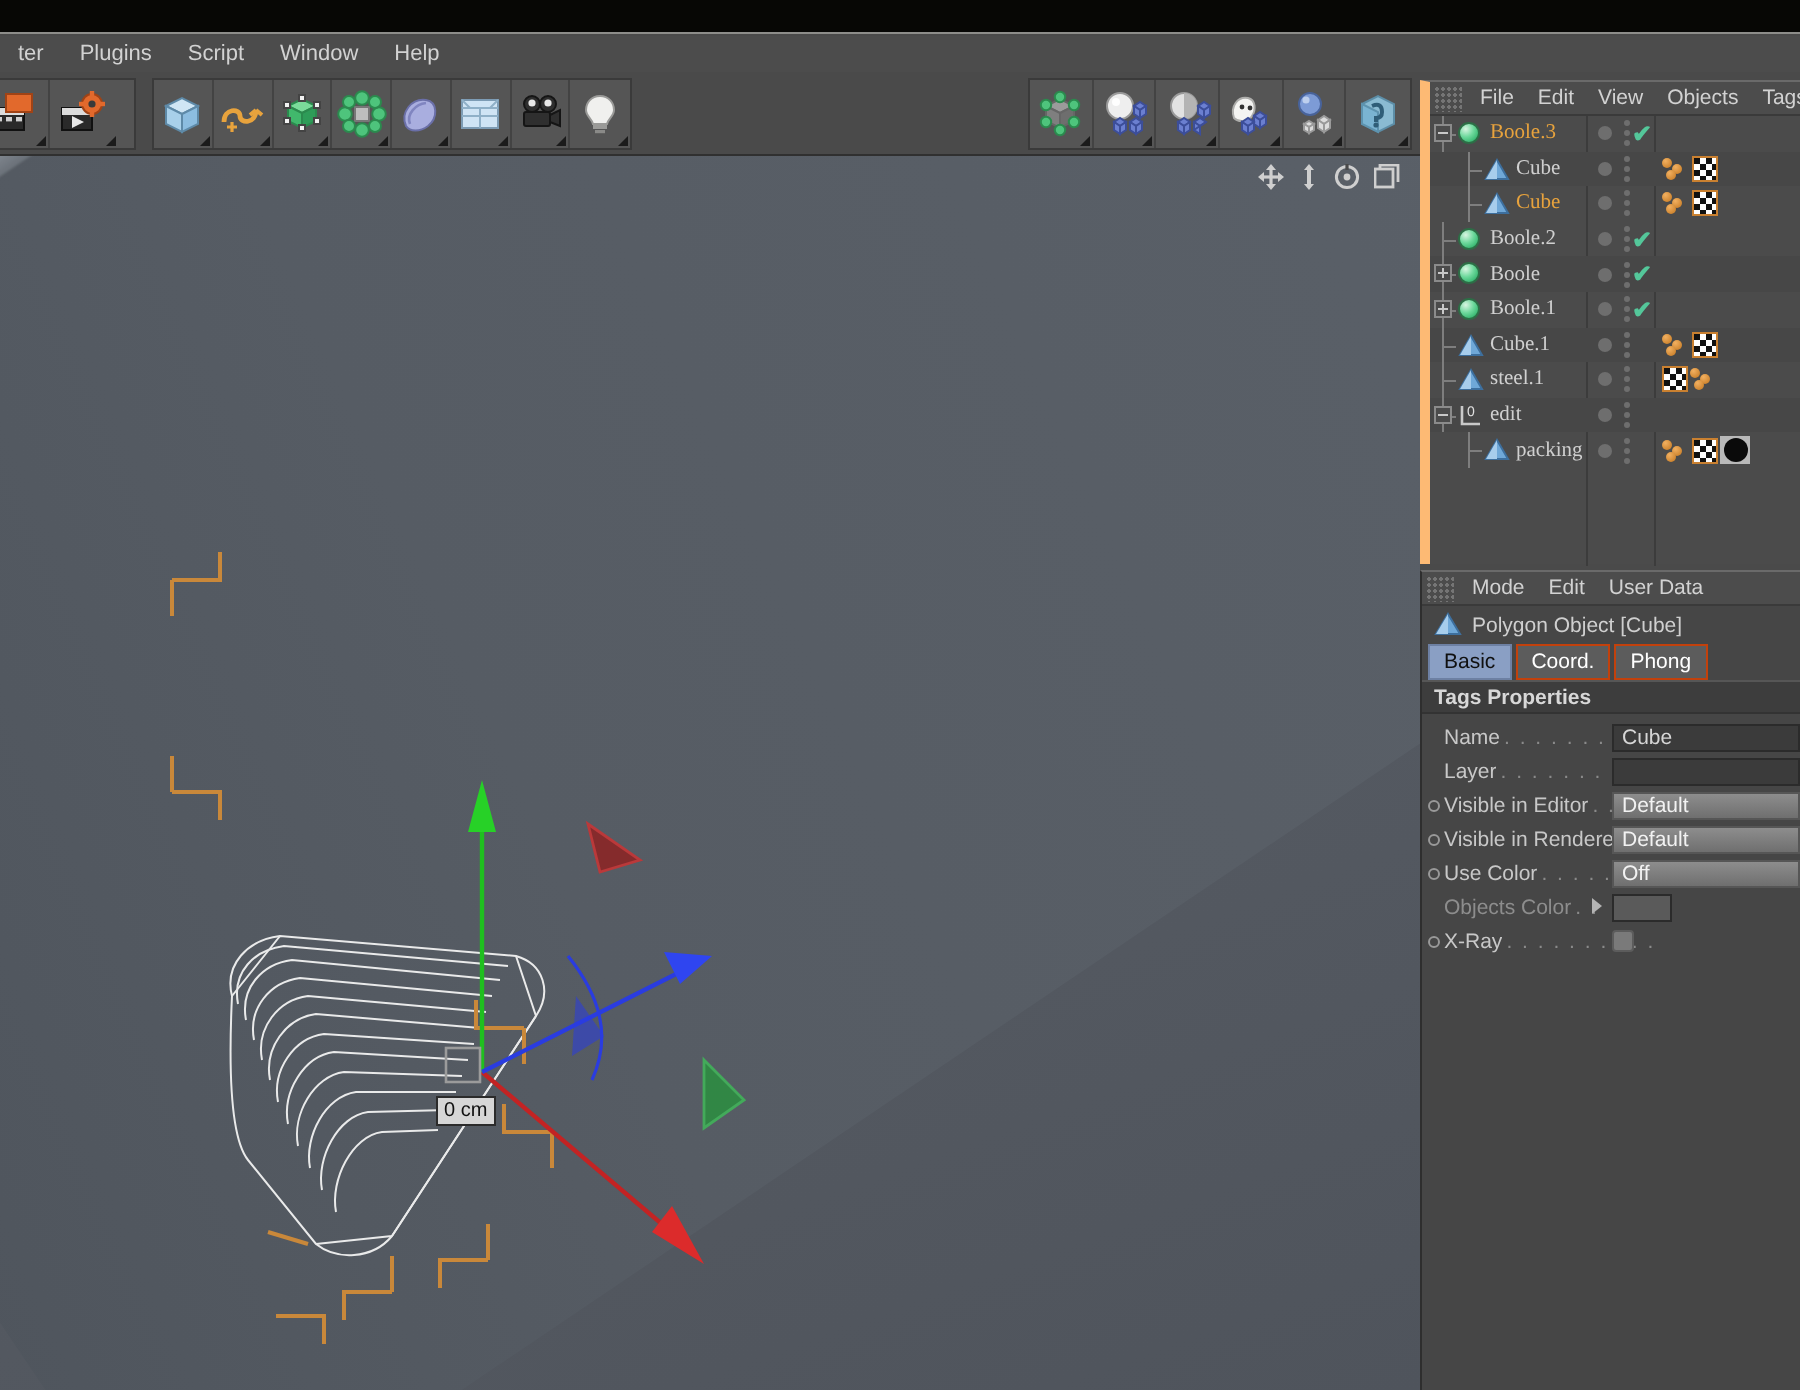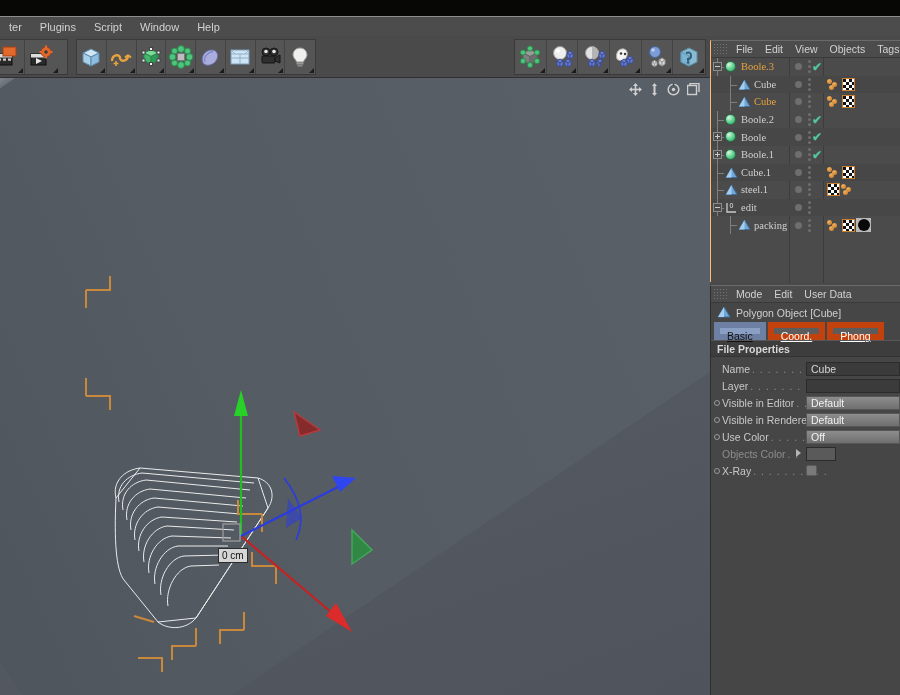--- a/index.html
+++ b/index.html
@@ -104,21 +104,21 @@
   .vp-nav {
     position: absolute; right: 10px; top: 4px;
     display: flex; gap: 7px; align-items: center;
   }
   .vp-nav span { cursor: default; display: block; }
 
   
   .objmgr {
     position: absolute; left: 710px; top: 40px; width: 190px; height: 242px;
     background: #4b4b4b;
-    border-left: 1px solid #fdba74;
+    border-left: 5px solid #fdba74;
     border-top: 1px solid #6a6a6a;
   }
   .om-menubar {
     height: 17px; background: #4c4c4c;
     display: flex; align-items: center;
     border-bottom: 1px solid #3a3a3a;
   }
   .grip {
     width: 14px; height: 13px; margin: 0 3px 0 2px;
     background-image:
@@ -203,22 +203,21 @@
   }
   .am-objhead {
     height: 19px; display: flex; align-items: center; gap: 5px;
     padding-left: 6px; background: #464646;
   }
   .am-objhead-label { font-size: 10.5px; color: #cfcfcf; white-space: nowrap; }
   .am-tabs { height: 18px; display: flex; align-items: stretch; padding-left: 3px; gap: 2px; background:#464646; }
   .am-tab {
     font-size: 10.5px; color: #ffffff; background: #5c5c5c;
     padding: 0 7px; line-height: 17px; cursor: default;
-    border: 6px solid #c2410c;
-    text-decoration: underline;
+    border: 1px solid #c2410c;
   }
   .am-tab.active { background: #8a9fc4; color: #101010; border-color: #6d80a3; }
   .am-section {
     height: 17px; background: #3d3d3d; color: #d8d8d8;
     font-size: 10.5px; line-height: 17px; padding-left: 6px;
     font-weight: bold;
     border-top: 1px solid #565656;
     border-bottom: 1px solid #333;
   }
   .am-rows { padding-top: 3px; }
@@ -865,21 +864,21 @@
       </svg>
       <span class="am-objhead-label">Polygon Object [Cube]</span>
     </div>
 
     <div class="am-tabs" id="am-tabs">
         <div class="am-tab active">Basic</div>
         <div class="am-tab">Coord.</div>
         <div class="am-tab">Phong</div>
       </div>
 
-    <div class="am-section">File Properties</div>
+    <div class="am-section">Tags Properties</div>
 
     <div class="am-rows" id="am-rows">
         <div class="am-row">
           <div class="am-bullet hidden"></div>
           <span class="am-label">Name</span>
           <span class="am-dots">. . . . . . . . . .</span>
           <div class="am-field">Cube</div>
         </div>
         <div class="am-row">
           <div class="am-bullet hidden"></div>

